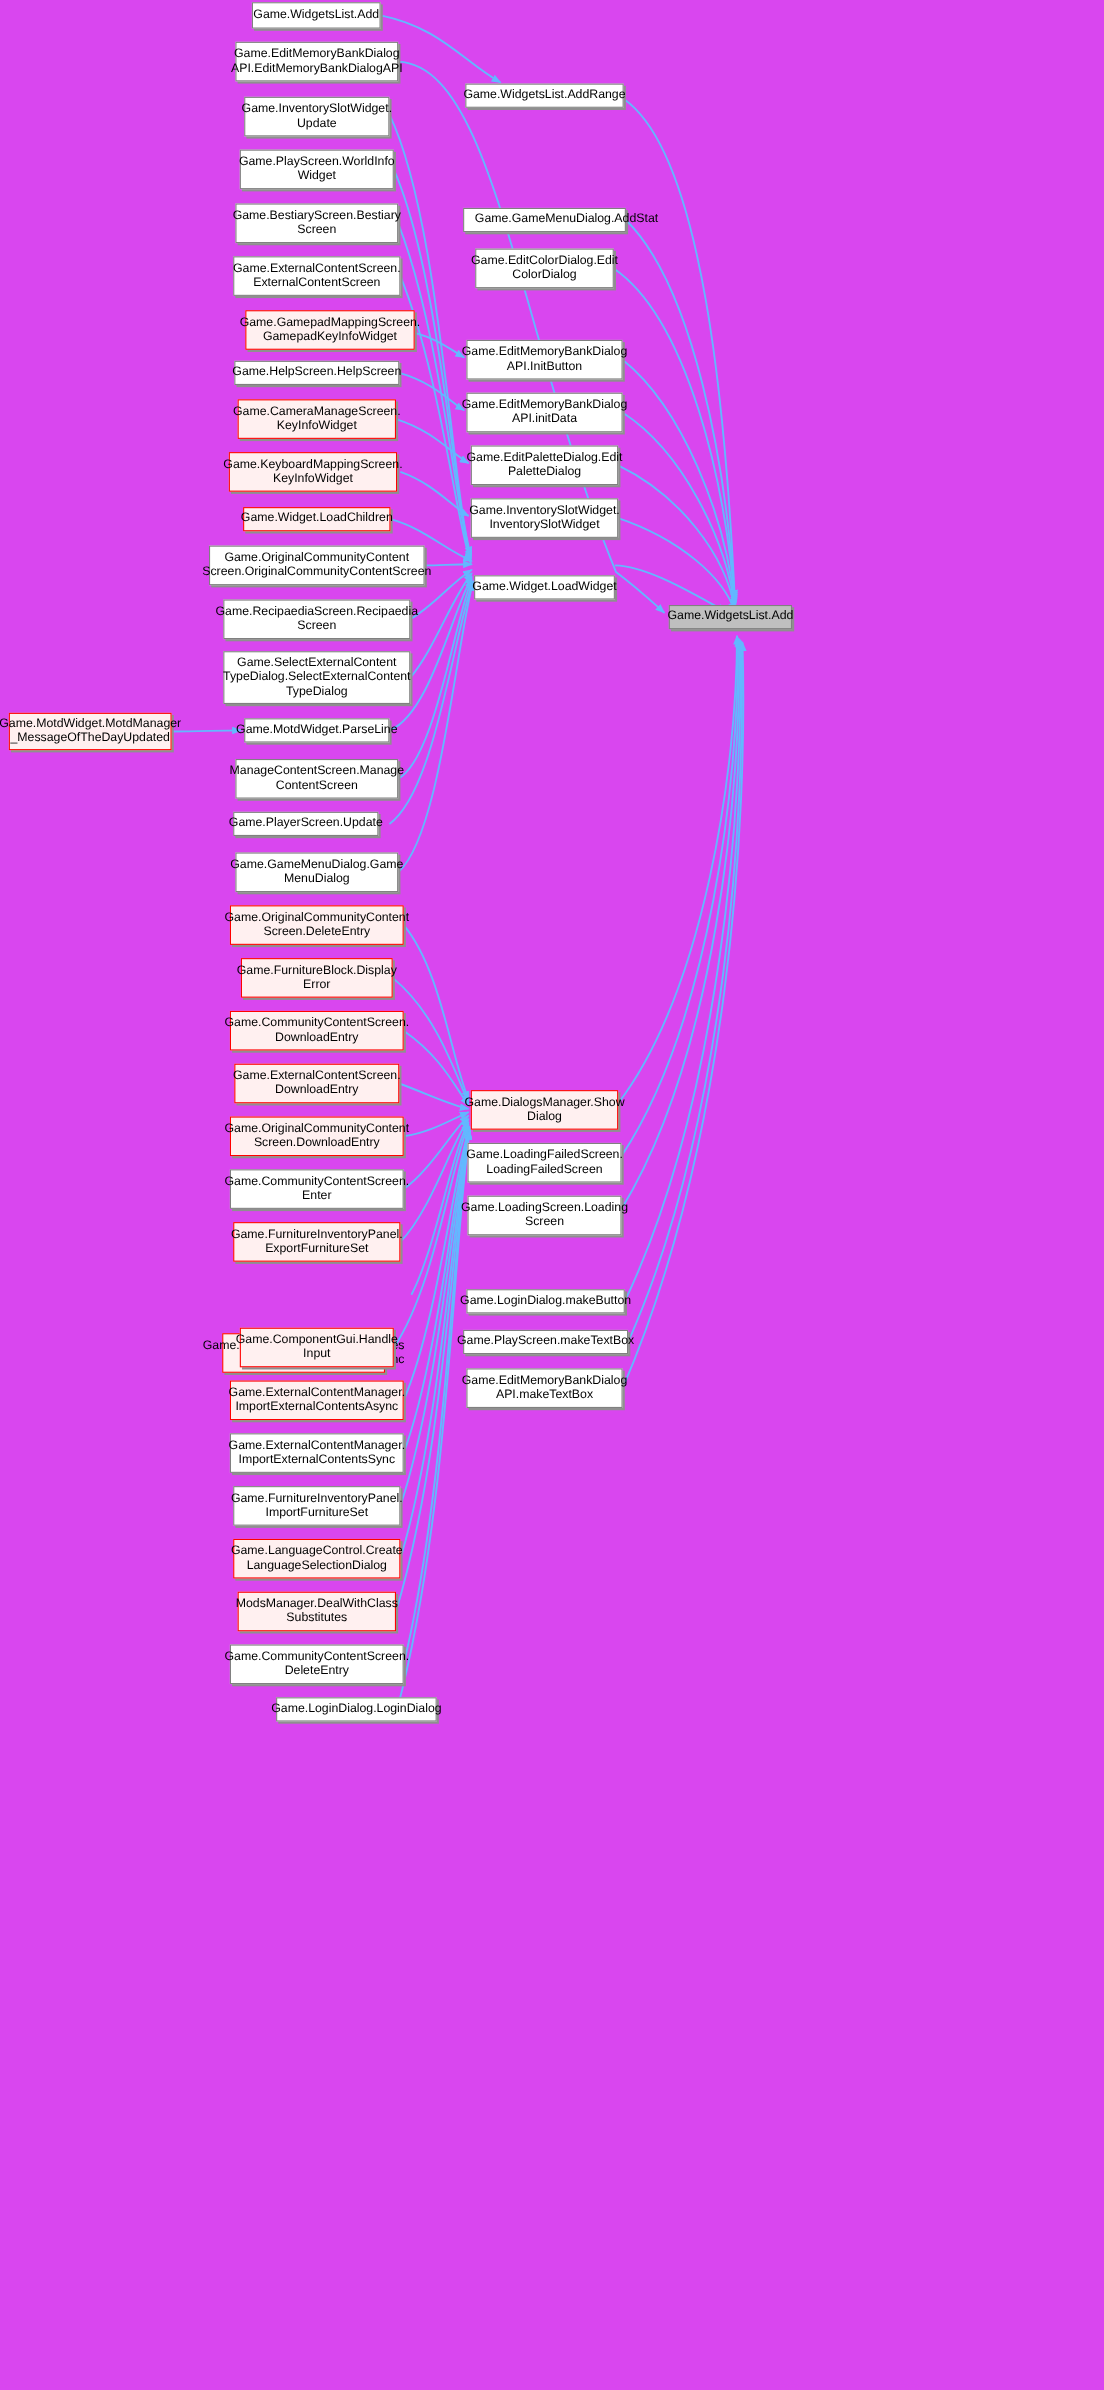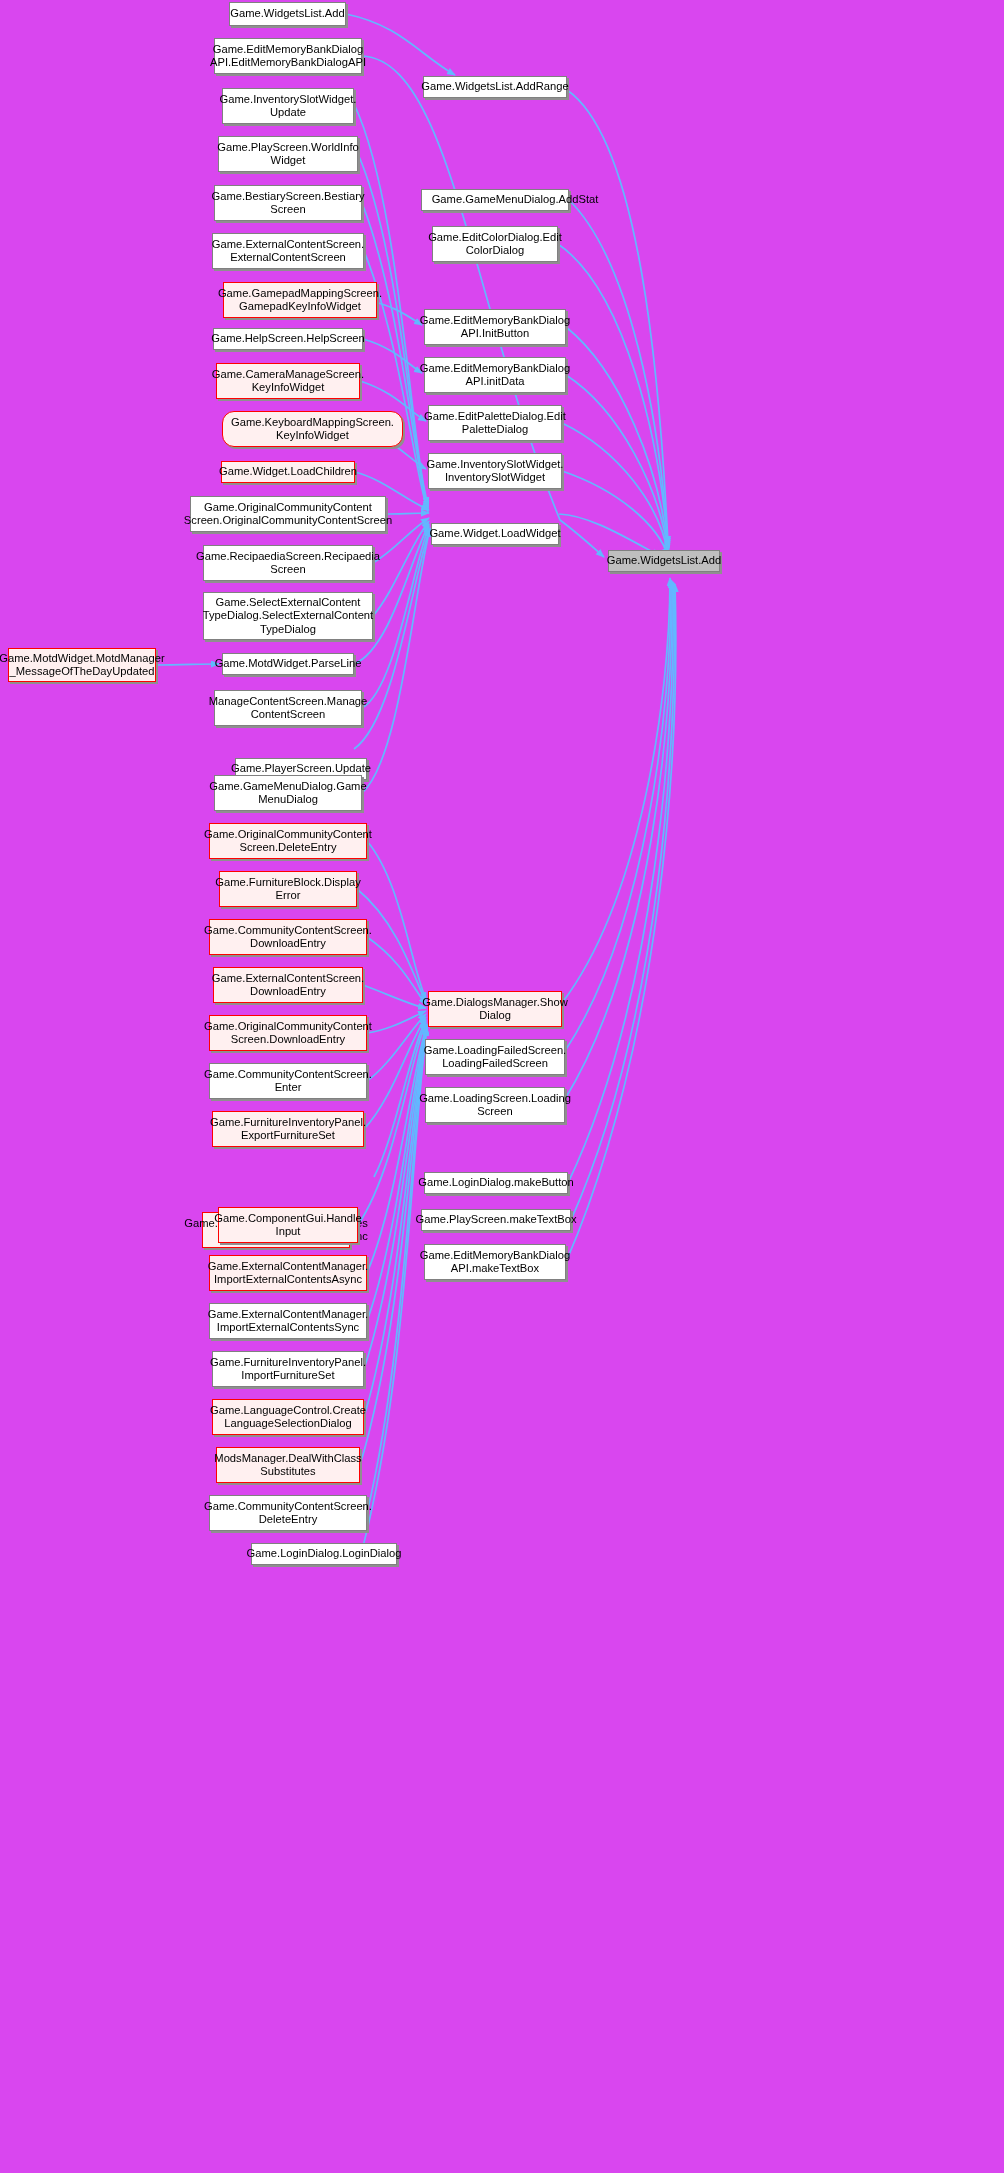--- a/index.html
+++ b/index.html
@@ -85,36 +85,36 @@
 Widget</div>
       <div class="node" style="left: 214px; top: 185px; width: 148px; height: 36px;">Game.BestiaryScreen.Bestiary
 Screen</div>
       <div class="node" style="left: 212px; top: 233px; width: 152px; height: 36px;">Game.ExternalContentScreen.
 ExternalContentScreen</div>
       <div class="node hl" style="left: 211px; top: 282px; width: 154px; height: 36px; margin-left: 12px;">Game.GamepadMappingScreen.
 GamepadKeyInfoWidget</div>
       <div class="node" style="left: 213px; top: 328px; width: 150px; height: 22px;">Game.HelpScreen.HelpScreen</div>
       <div class="node hl" style="left: 216px; top: 363px; width: 144px; height: 36px;">Game.CameraManageScreen.
 KeyInfoWidget</div>
-      <div class="node hl" style="left: 222px; top: 411px; width: 181px; height: 36px; border-radius: 12px;">Game.KeyboardMappingScreen.
+      <div class="node hl" style="left: 208px; top: 411px; width: 153px; height: 36px;">Game.KeyboardMappingScreen.
 KeyInfoWidget</div>
       <div class="node hl" style="left: 221px; top: 461px; width: 134px; height: 22px;">Game.Widget.LoadChildren</div>
       <div class="node" style="left: 190px; top: 496px; width: 196px; height: 36px;">Game.OriginalCommunityContent
 Screen.OriginalCommunityContentScreen</div>
       <div class="node" style="left: 203px; top: 545px; width: 170px; height: 36px;">Game.RecipaediaScreen.Recipaedia
 Screen</div>
       <div class="node" style="left: 203px; top: 592px; width: 170px; height: 48px;">Game.SelectExternalContent
 TypeDialog.SelectExternalContent
 TypeDialog</div>
       <div class="node hl" style="left: 8px; top: 648px; width: 148px; height: 34px;">Game.MotdWidget.MotdManager
 _MessageOfTheDayUpdated</div>
       <div class="node" style="left: 222px; top: 653px; width: 132px; height: 22px;">Game.MotdWidget.ParseLine</div>
       <div class="node" style="left: 214px; top: 690px; width: 148px; height: 36px;">ManageContentScreen.Manage
 ContentScreen</div>
-      <div class="node" style="left: 235px; top: 738px; width: 132px; height: 22px; margin-top: 20px;">Game.PlayerScreen.Update</div>
+      <div class="node" style="left: 212px; top: 738px; width: 132px; height: 22px;">Game.PlayerScreen.Update</div>
       <div class="node" style="left: 214px; top: 775px; width: 148px; height: 36px;">Game.GameMenuDialog.Game
 MenuDialog</div>
       <div class="node hl" style="left: 209px; top: 823px; width: 158px; height: 36px;">Game.OriginalCommunityContent
 Screen.DeleteEntry</div>
       <div class="node hl" style="left: 219px; top: 871px; width: 138px; height: 36px;">Game.FurnitureBlock.Display
 Error</div>
       <div class="node hl" style="left: 209px; top: 919px; width: 158px; height: 36px;">Game.CommunityContentScreen.
 DownloadEntry</div>
       <div class="node hl" style="left: 213px; top: 967px; width: 150px; height: 36px;">Game.ExternalContentScreen.
 DownloadEntry</div>

